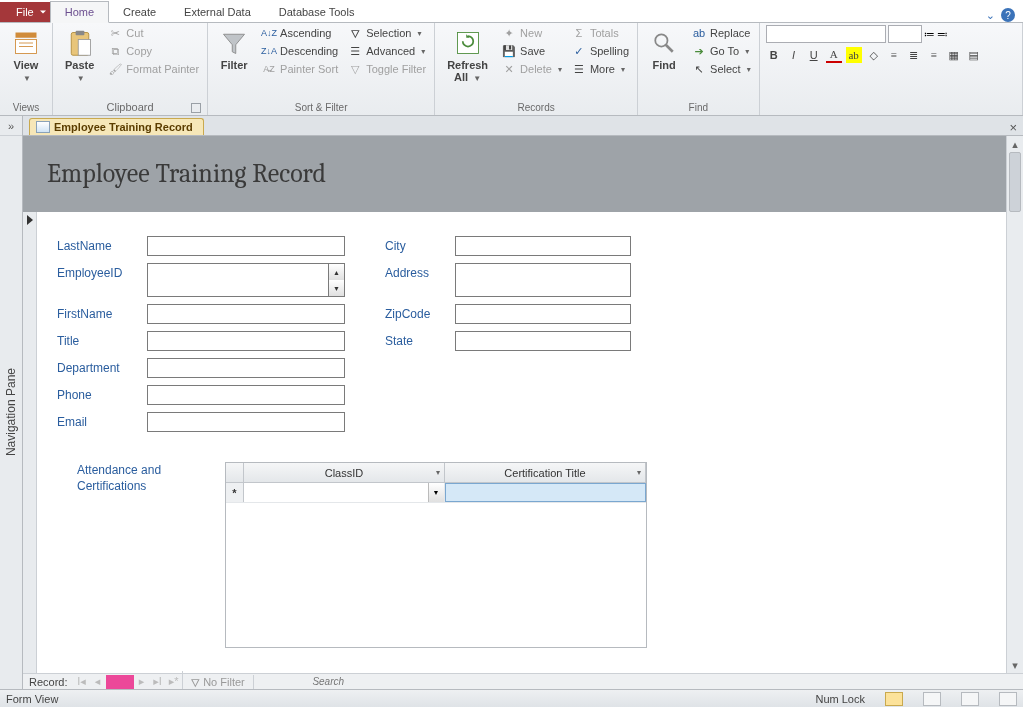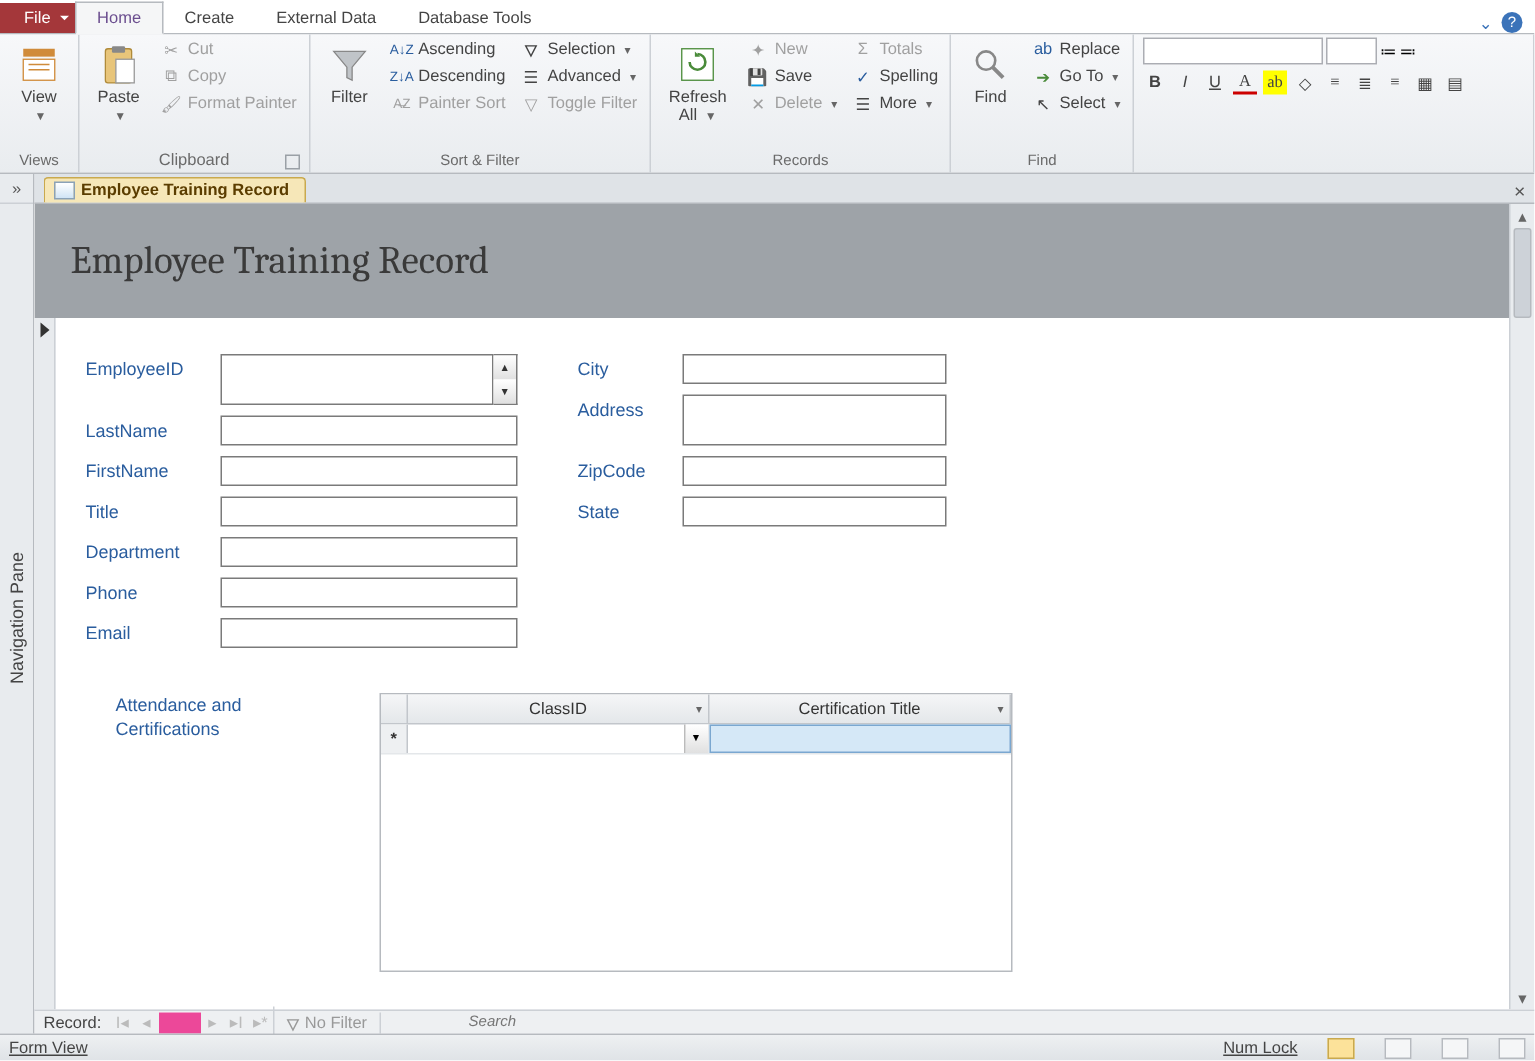--- a/index.html
+++ b/index.html
@@ -15,21 +15,21 @@
 .help-area span { color: #3b73b9; }
 
 
 .ribbon { display: flex; height: 93px; background: linear-gradient(#f7f8fa, #e9ecef); border-bottom: 1px solid #b6babf; }
 .rgroup { display: flex; flex-direction: column; border-right: 1px solid #ccd0d5; padding: 2px 6px 0 6px; }
 .rgroup-body { display: flex; flex: 1; align-items: flex-start; gap: 6px; }
 .rgroup-label { text-align: center; font-size: 10px; color: #6a6a6a; padding: 2px 0; position: relative; }
 .rgroup-label .dialog-launcher { position: absolute; right: 0; bottom: 2px; width: 10px; height: 10px; border: 1px solid #9aa0a6; }
 .big-btn { display: flex; flex-direction: column; align-items: center; justify-content: center; padding: 4px 6px; gap: 2px; min-width: 40px; }
 .big-btn .icon { width: 28px; height: 28px; }
-.big-btn .lbl { font-size: 11px; color: #444; text-align: center; line-height: 12px; }
+.big-btn .lbl { font-size: 11px; color: #444; text-align: center; line-height: 12px; font-weight: bold; }
 .stack { display: flex; flex-direction: column; gap: 2px; }
 .ritem { display: flex; align-items: center; gap: 4px; color: #444; padding: 1px 2px; white-space: nowrap; }
 .ritem.disabled { color: #a0a0a0; }
 .ritem .ic { width: 14px; height: 14px; display: inline-flex; align-items: center; justify-content: center; }
 .dd { font-size: 8px; color: #666; margin-left: 2px; }
 
 .fontbox { display: flex; align-items: center; gap: 2px; }
 .fontbox input { height: 18px; border: 1px solid #abadb3; background: #fff; padding: 0 3px; font-size: 11px; }
 .fmt-btns { display: flex; gap: 4px; }
 .fmt-btns span { width: 16px; height: 16px; display: inline-flex; align-items: center; justify-content: center; color: #444; font-family: "Times New Roman", serif; }
@@ -64,21 +64,21 @@
 .fcol { display: flex; flex-direction: column; gap: 7px; }
 .frow { display: flex; align-items: flex-start; gap: 10px; }
 .flabel { width: 80px; color: #2a5d9e; font-size: 12px; padding-top: 3px; }
 .finput { border: 1px solid #7a7a7a; background: #fff; height: 20px; width: 198px; }
 .finput.tall { height: 34px; }
 .combo { display: flex; }
 .combo .finput { width: 182px; }
 .combo .cbtn { width: 16px; border: 1px solid #7a7a7a; border-left: none; display: flex; flex-direction: column; }
 .combo .cbtn span { flex:1; display:flex; align-items:center; justify-content:center; font-size:7px; color:#333; background: linear-gradient(#fff,#e0e0e0); }
 
-.subform-area { margin-top: 30px; display: flex; gap: 36px; }
+.subform-area { margin-top: 30px; display: flex; gap: 8px; }
 .sublabel { color: #2a5d9e; font-size: 12px; width: 160px; padding-left: 20px; line-height: 16px; }
 .subform { border: 1px solid #b6babf; width: 422px; height: 186px; background: #fff; position: relative; }
 .sf-head { display: flex; background: linear-gradient(#f5f6f7,#e4e7ea); border-bottom: 1px solid #c2c6cb; height: 20px; }
 .sf-head .rowhead { width: 18px; border-right: 1px solid #c2c6cb; }
 .sf-col { flex: 1; display: flex; align-items: center; justify-content: center; border-right: 1px solid #c2c6cb; color: #333; position: relative; }
 .sf-col .dd { position: absolute; right: 4px; }
 .sf-row { display: flex; height: 20px; border-bottom: 1px solid #e4e7ea; }
 .sf-row .rowhead { width: 18px; border-right: 1px solid #c2c6cb; background: #eef0f2; display:flex; align-items:center; justify-content:center; color:#333; font-weight:bold; }
 .sf-cell { flex: 1; border-right: 1px solid #e4e7ea; }
 .sf-cell.sel { background: #d5e8f7; border: 1px solid #7aa7d0; }
@@ -89,21 +89,21 @@
 
 .record-nav { position: absolute; left: 23px; right: 0; bottom: 18px; height: 16px; background: #eef0f2; border-top: 1px solid #ccd0d5; display: flex; align-items: center; font-size: 11px; color: #444; }
 .record-nav .lbl { padding: 0 6px; }
 .record-nav .navbtn { width: 16px; text-align: center; color: #555; }
 .record-nav .navbtn.disabled { color: #bbb; }
 .record-nav input { width: 28px; height: 13px; border: 7px solid #ec4899; text-align: center; font-size: 10px; }
 .record-nav .filter { display: flex; align-items: center; gap: 3px; color: #999; padding: 0 8px; border-left: 1px solid #ccd0d5; }
 .record-nav .search { border: none; border-left: 1px solid #ccd0d5; height: 14px; padding: 0 4px; width: 150px; color: #888; font-style: italic; background: transparent; }
 
 
-.status-bar { position: absolute; left: 0; right: 0; bottom: 0; height: 18px; background: linear-gradient(#eef0f2,#dfe3e7); border-top: 1px solid #b6babf; display: flex; align-items: center; padding: 1px 6px; color: #444; text-decoration: underline; }
+.status-bar { position: absolute; left: 0; right: 0; bottom: 0; height: 18px; background: linear-gradient(#eef0f2,#dfe3e7); border-top: 1px solid #b6babf; display: flex; align-items: center; padding: 1px 6px; color: #444; }
 .status-bar .right { margin-left: auto; display: flex; align-items: center; gap: 20px; }
 .view-btn { width: 18px; height: 14px; border: 1px solid #b6babf; background: #f5f6f7; }
 .view-btn.active { background: #fce29a; border-color: #c9a94e; }
 </style>
 </head>
 <body>
 
 <div class="tab-bar">
   <div class="tab file">File</div>
   <div class="tab active">Home</div>
@@ -326,33 +326,33 @@
     <div class="form-title">Employee Training Record</div>
   </div>
   <div class="form-body">
     <div class="rec-selector">
         <div class="mark"></div>
       </div>
     <div class="form-content">
       <div class="fields">
         <div class="fcol">
           <div class="frow">
+              <span class="flabel">LastName</span>
+              <input class="finput" style="">
+            </div>
+          <div class="frow">
               <span class="flabel">EmployeeID</span>
             <div class="combo">
                 <div class="finput tall"></div>
                 <div class="cbtn">
                   <span>▲</span>
                   <span>▼</span>
                 </div>
               </div>
           </div>
-          <div class="frow">
-              <span class="flabel">LastName</span>
-              <input class="finput" style="">
-            </div>
           <div class="frow">
               <span class="flabel">FirstName</span>
               <input class="finput" style="">
             </div>
           <div class="frow">
               <span class="flabel">Title</span>
               <input class="finput" style="">
             </div>
           <div class="frow">
               <span class="flabel">Department</span>

